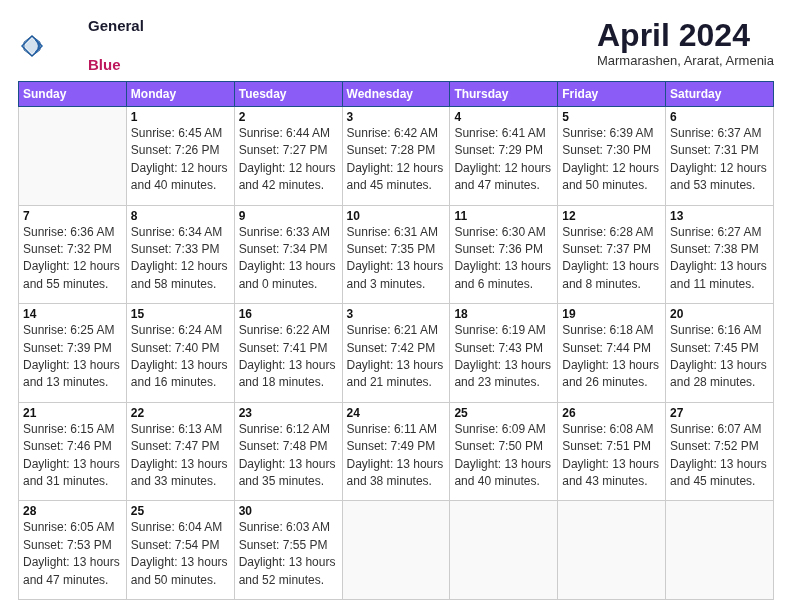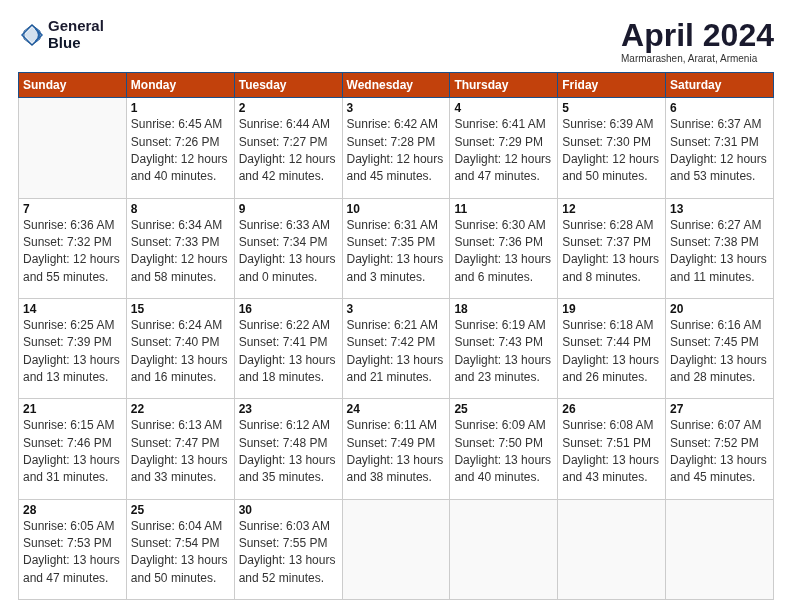--- a/index.html
+++ b/index.html
@@ -19,63 +19,65 @@
     }
     .header {
       display: flex;
       justify-content: space-between;
       align-items: flex-start;
       margin-bottom: 8px;
     }
     .logo {
       display: flex;
       align-items: center;
+      gap: 40px;
     }
     .logo-text {
       display: flex;
       flex-direction: column;
       line-height: 1.1;
     }
     .logo-general {
       font-size: 15px;
       font-weight: bold;
       color: #1a1a2e;
     }
     .logo-blue {
       font-size: 15px;
       font-weight: bold;
-      color: #0f172a;
+      color: #be185d;
+      margin-top: 22px;
     }
     .logo-icon {
       width: 28px;
       height: 28px;
       margin-right: 2px;
     }
     .title-section {
       text-align: left;
     }
     .main-title {
       font-size: 32px;
       font-weight: bold;
       color: #1a1a2e;
       line-height: 1.1;
     }
     .subtitle {
-      font-size: 10px;
+      font-size: 13px;
       color: #333;
     }
     .calendar {
       flex: 1;
       border: 1px solid #ccc;
       border-collapse: collapse;
       width: 100%;
       table-layout: fixed;
     }
     .calendar th {
-      background: #c2410c;
+      background: #8b5cf6;
       color: #fff;
       font-size: 12px;
       font-weight: bold;
       padding: 5px 4px;
       text-align: left;
       border: 1px solid #1a4f8a;
     }
     .calendar td {
       border: 1px solid #ccc;
       vertical-align: top;

